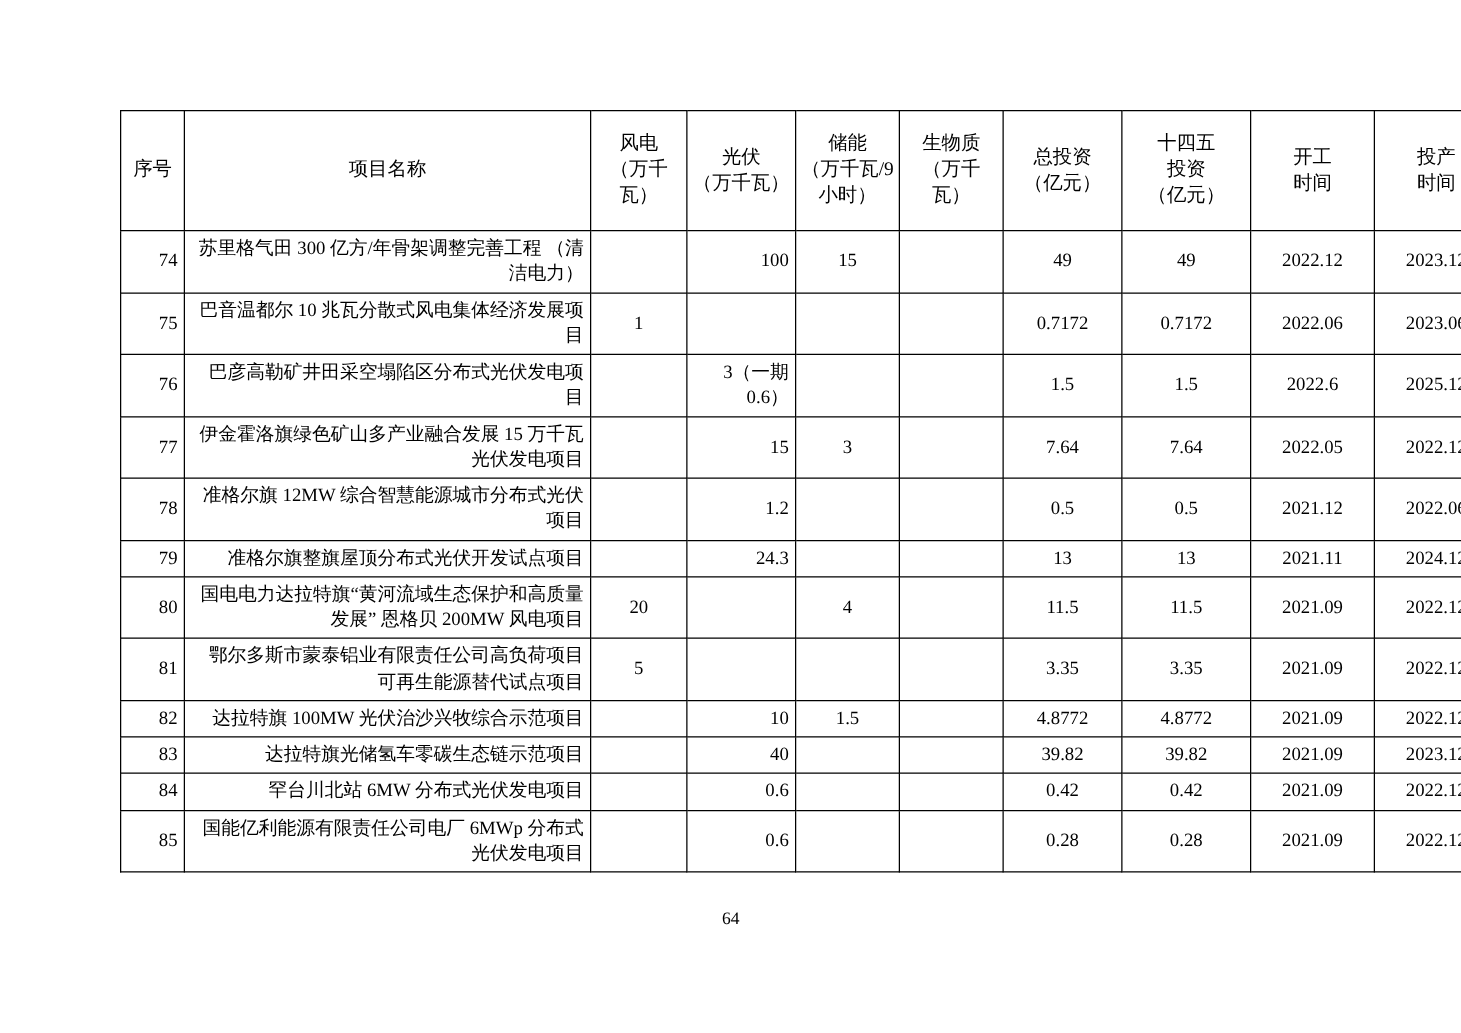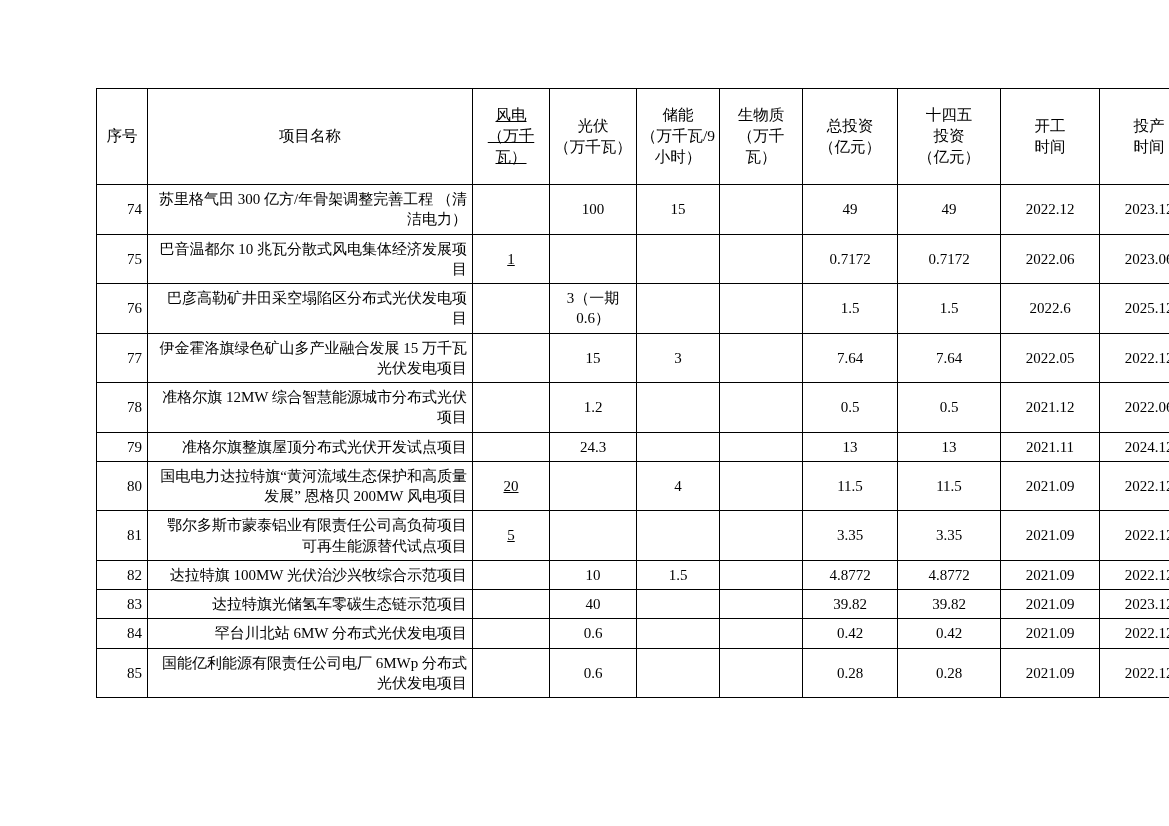--- a/index.html
+++ b/index.html
@@ -36,22 +36,22 @@
     word-wrap: break-word;
     font-weight: normal;
   }
   table.doc-table th {
     text-align: center;
     font-size: 15.5px;
     padding: 6px 3px;
   }
   .c-no      { width: 44px;  text-align: right; }
   .c-name    { width: 318px; text-align: right; padding-left: 8px; }
-  .c-wind    { width: 70px;  text-align: center; text-decoration: underline; }
-  .c-pv      { width: 80px;  text-align: center; }
+  .c-wind    { width: 70px;  text-align: center; }
+  .c-pv      { width: 80px;  text-align: right; }
   .c-storage { width: 76px;  text-align: center; }
   .c-bio     { width: 76px;  text-align: center; }
   .c-total   { width: 88px;  text-align: center; }
   .c-fyp     { width: 96px;  text-align: center; }
   .c-start   { width: 92px;  text-align: center; margin-top: 45px; }
   .c-prod    { width: 92px;  text-align: center; }
 
   th.c-no, th.c-name { vertical-align: middle; }
   .hdr-tall { height: 96px; }
   .page-number {
@@ -250,13 +250,14 @@
         <td class="c-storage"></td>
         <td class="c-bio"></td>
         <td class="c-total">0.28</td>
         <td class="c-fyp">0.28</td>
         <td class="c-start">2021.09</td>
         <td class="c-prod">2022.12</td>
       </tr>
     </tbody>
   </table>
 
+  <div class="page-number">64</div>
 </div>
 
 </body></html>

